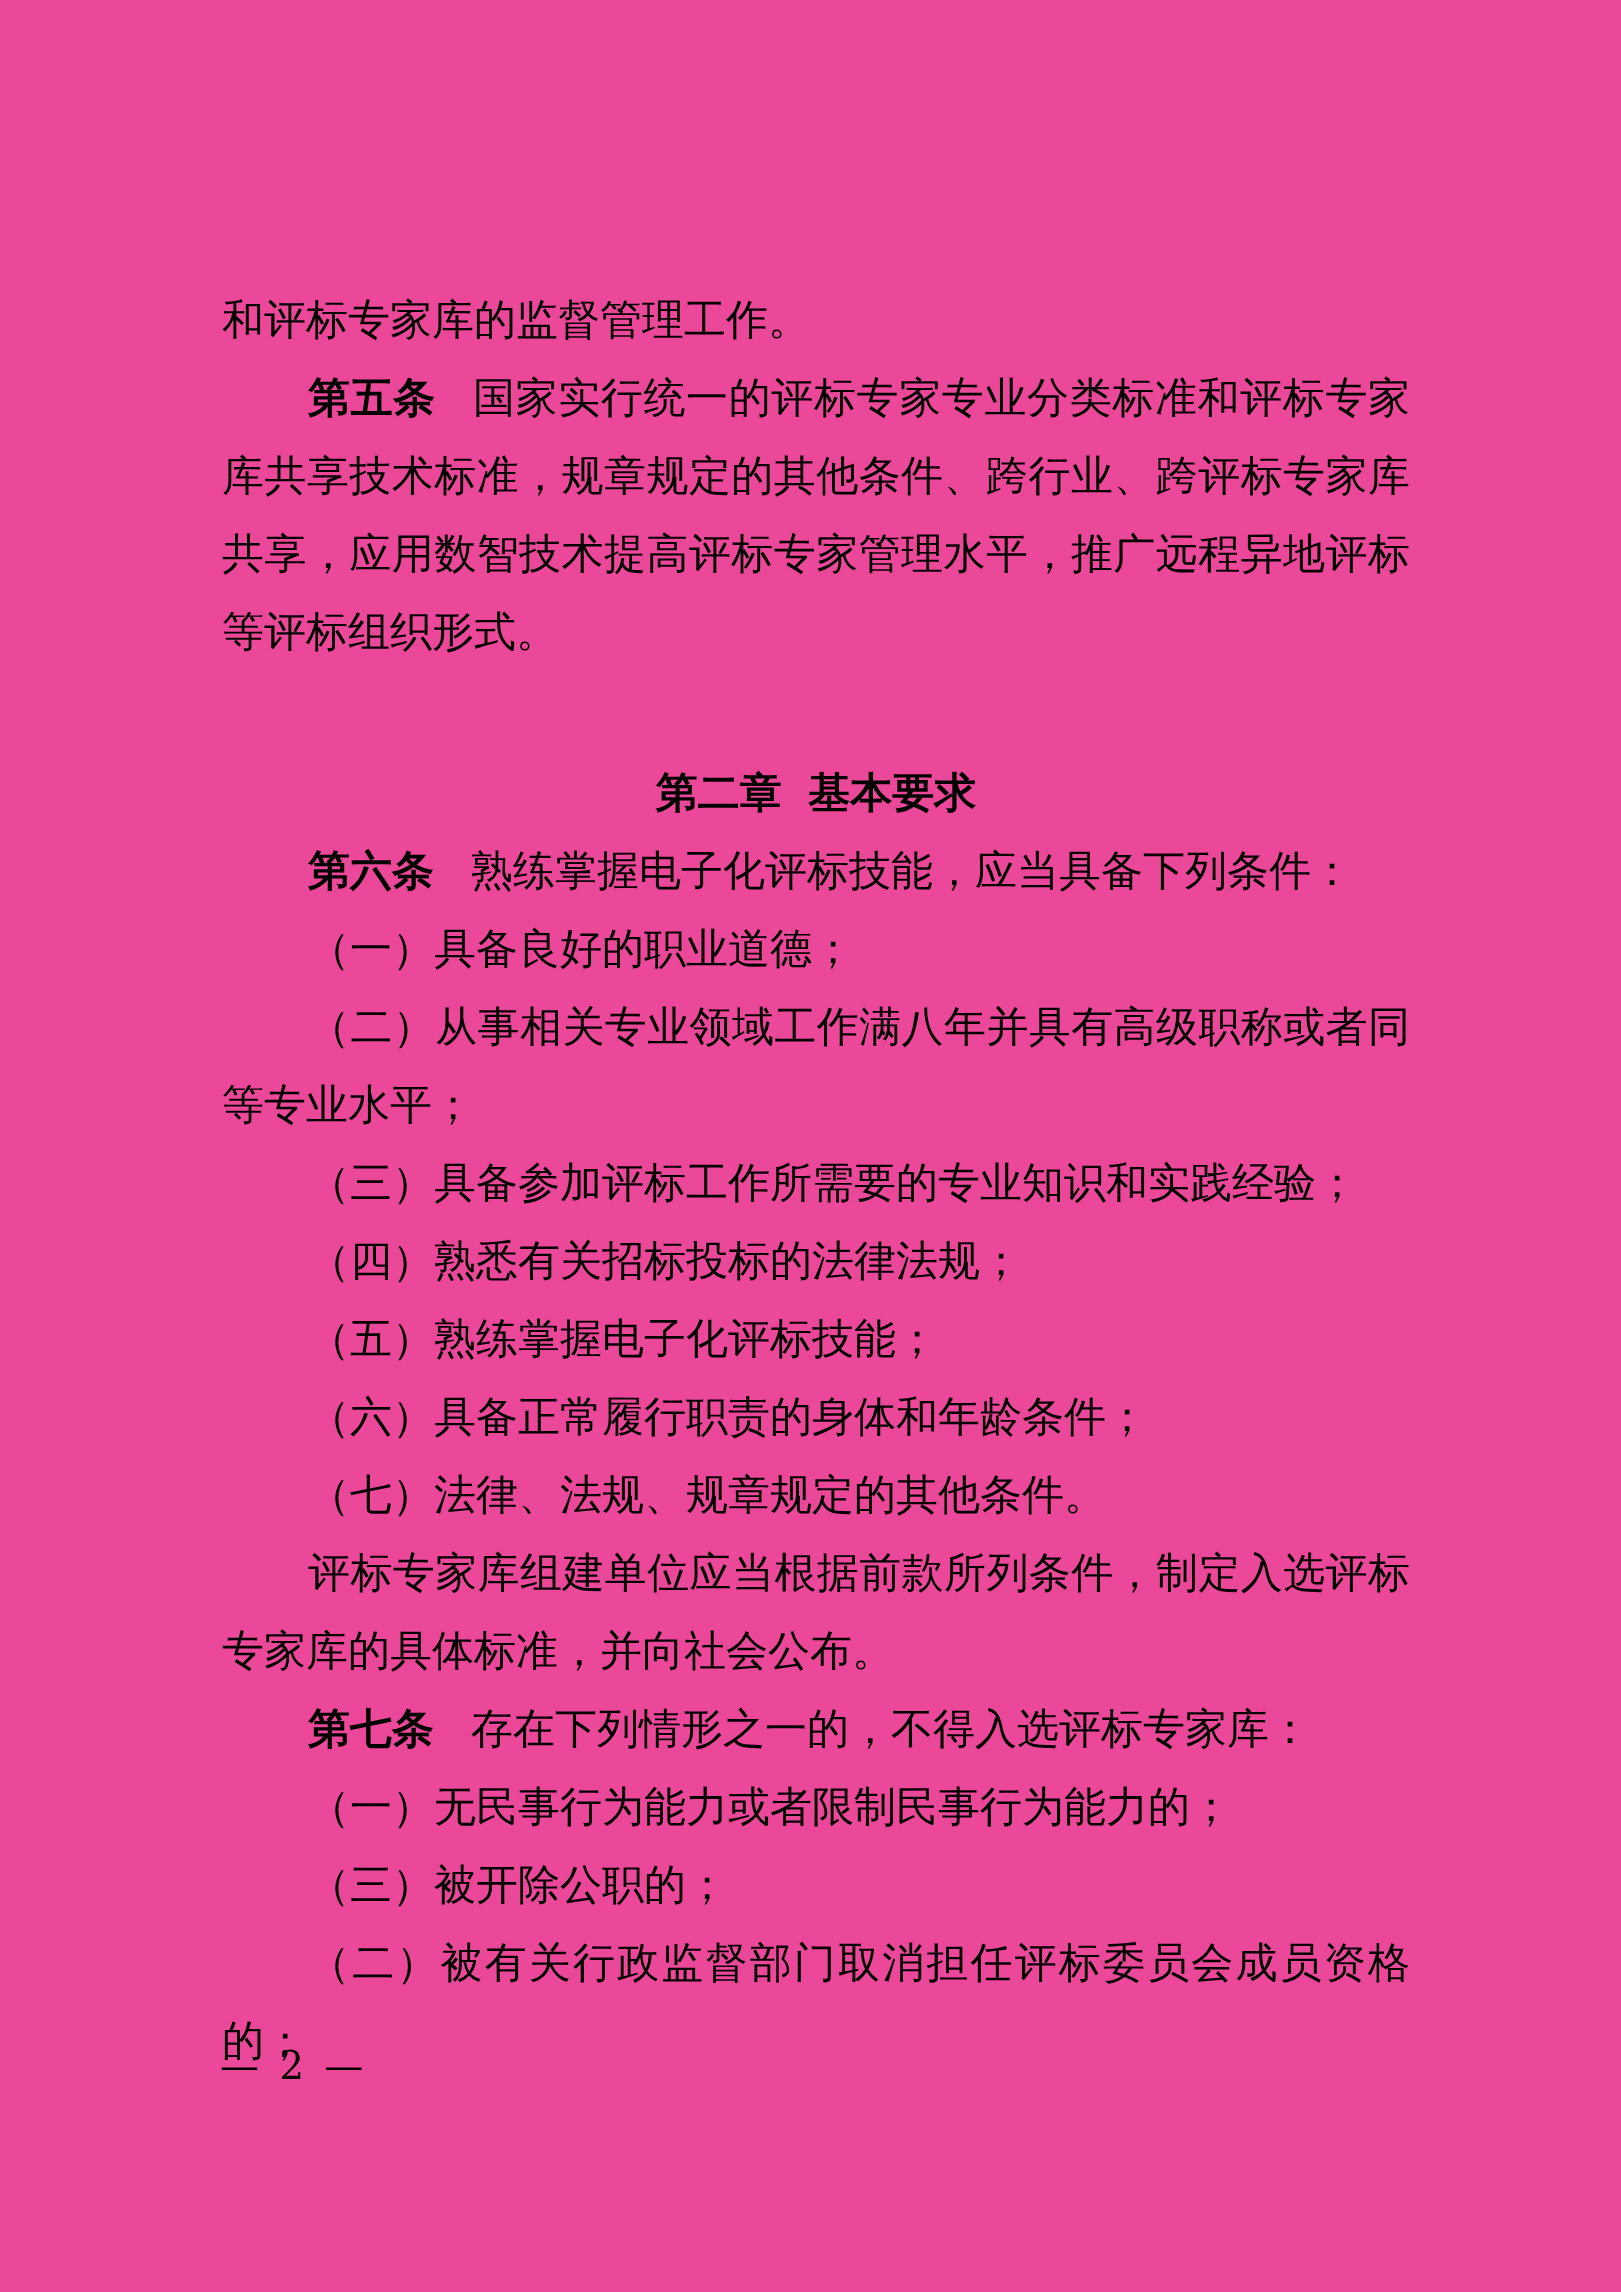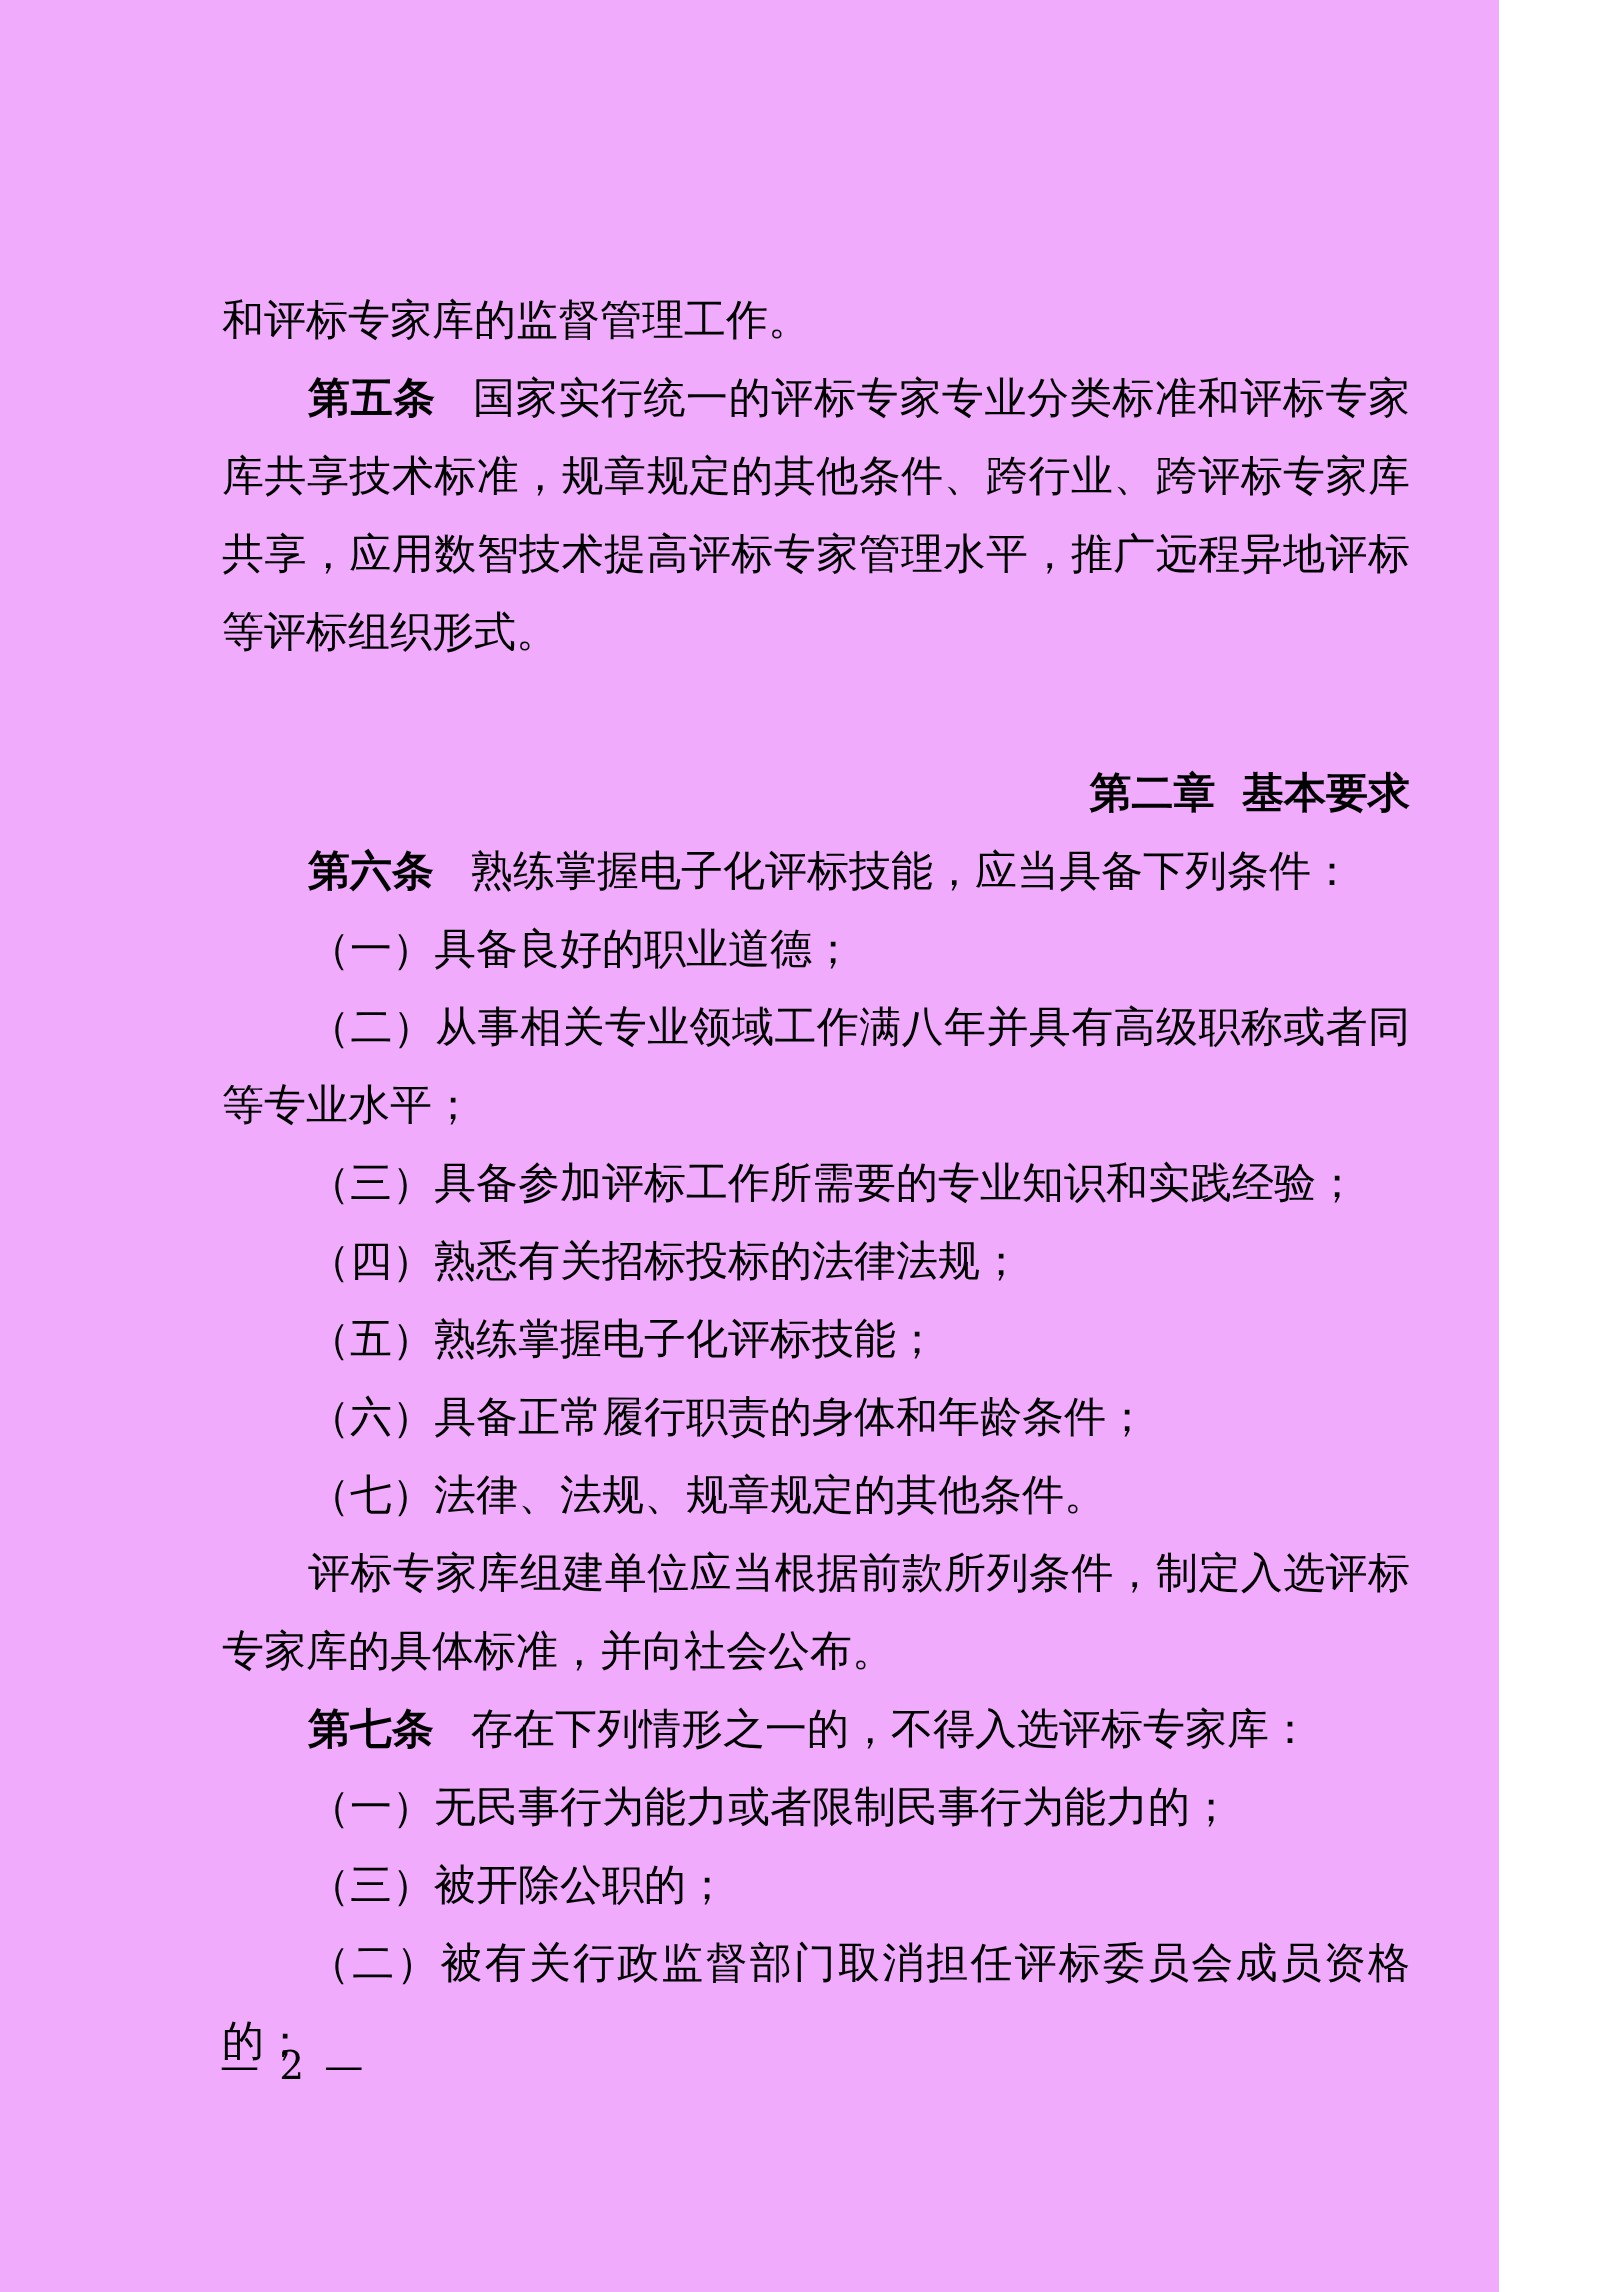--- a/index.html
+++ b/index.html
@@ -1,20 +1,20 @@
 <!DOCTYPE html>
 <html lang="zh"><head>
 <meta charset="utf-8">
 <style>
   html, body { margin: 0; padding: 0; background: #ffffff; }
   .page {
     position: relative;
-    width: 1499px;
+    width: 1621px;
     height: 2293px;
-    background: #f0abfc;
+    background: #ec4899;
     color: #000000;
     font-family: "DejaVu Serif", serif;
     overflow: hidden;
   }
   .content {
     position: absolute;
     left: 222px;
     top: 281px;
     width: 1188px;
     font-size: 42px;
@@ -23,21 +23,21 @@
   }
   .para { margin: 0; }
   .para.indent { text-indent: 86px; }
   .para .kw {
     font-family: "DejaVu Sans", sans-serif;
     font-weight: 700;
     margin-right: 37px;
   }
   .para.chapter {
     margin-top: 83px;
-    text-align: right;
+    text-align: center;
     text-indent: 0;
     font-family: "DejaVu Sans", sans-serif;
     font-weight: 700;
     word-spacing: 11.8px;
   }
   .footer {
     position: absolute;
     left: 220px;
     top: 2031px;
     font-size: 39px;

